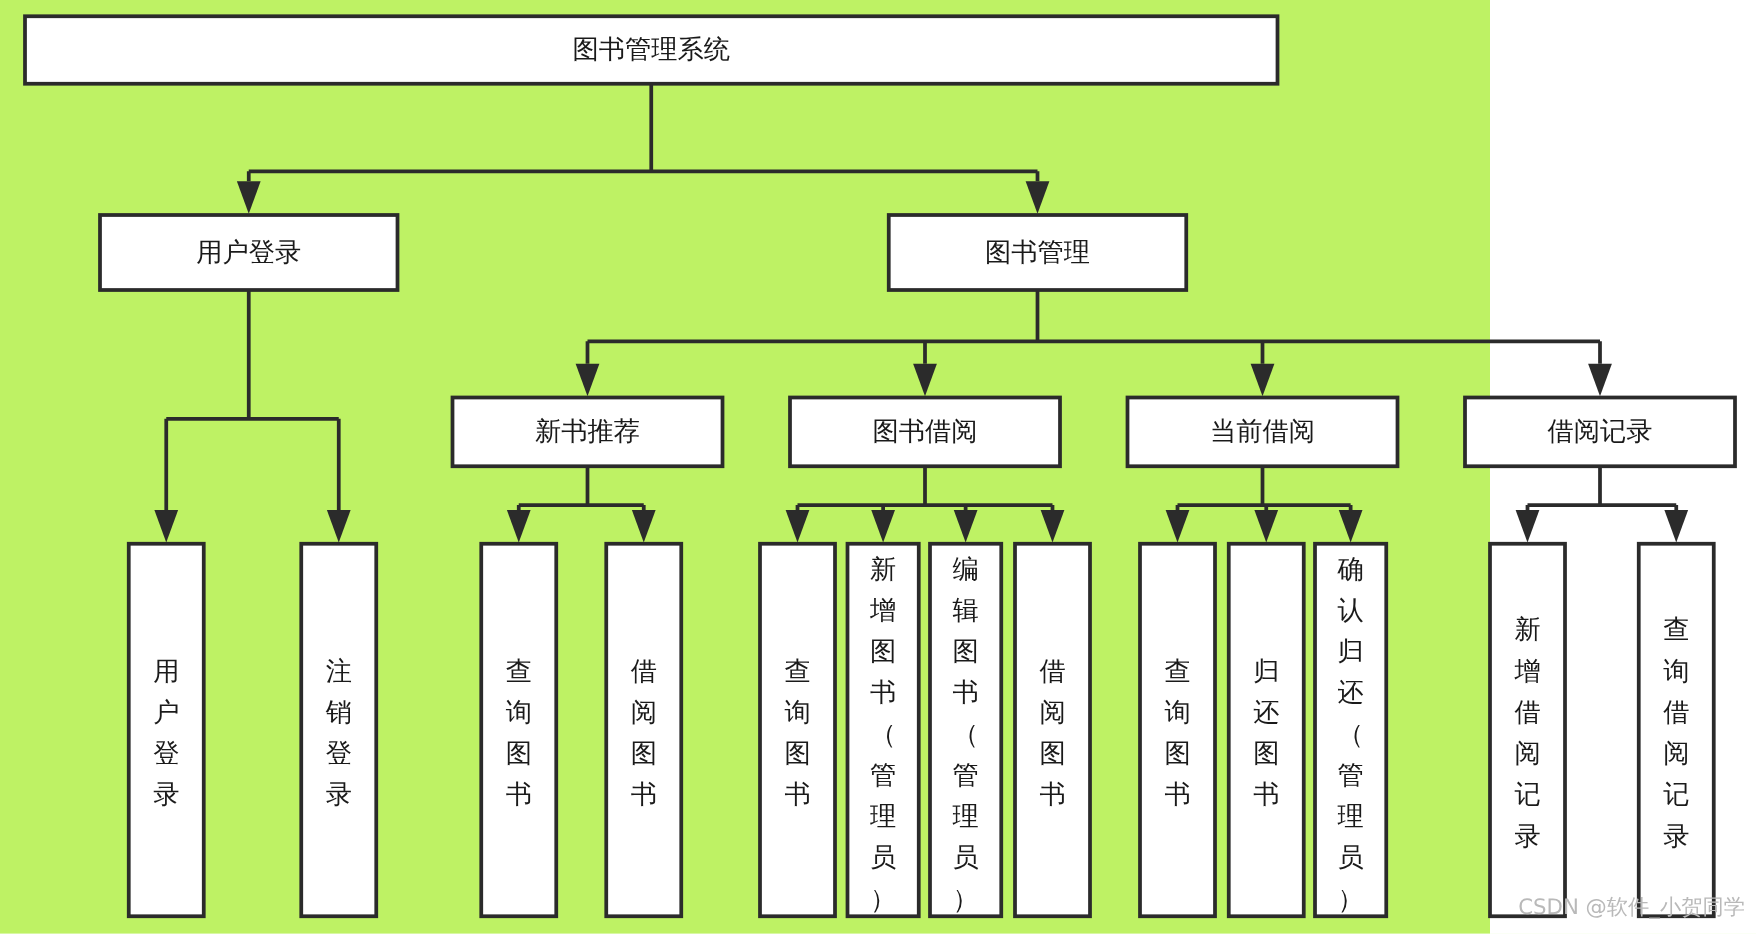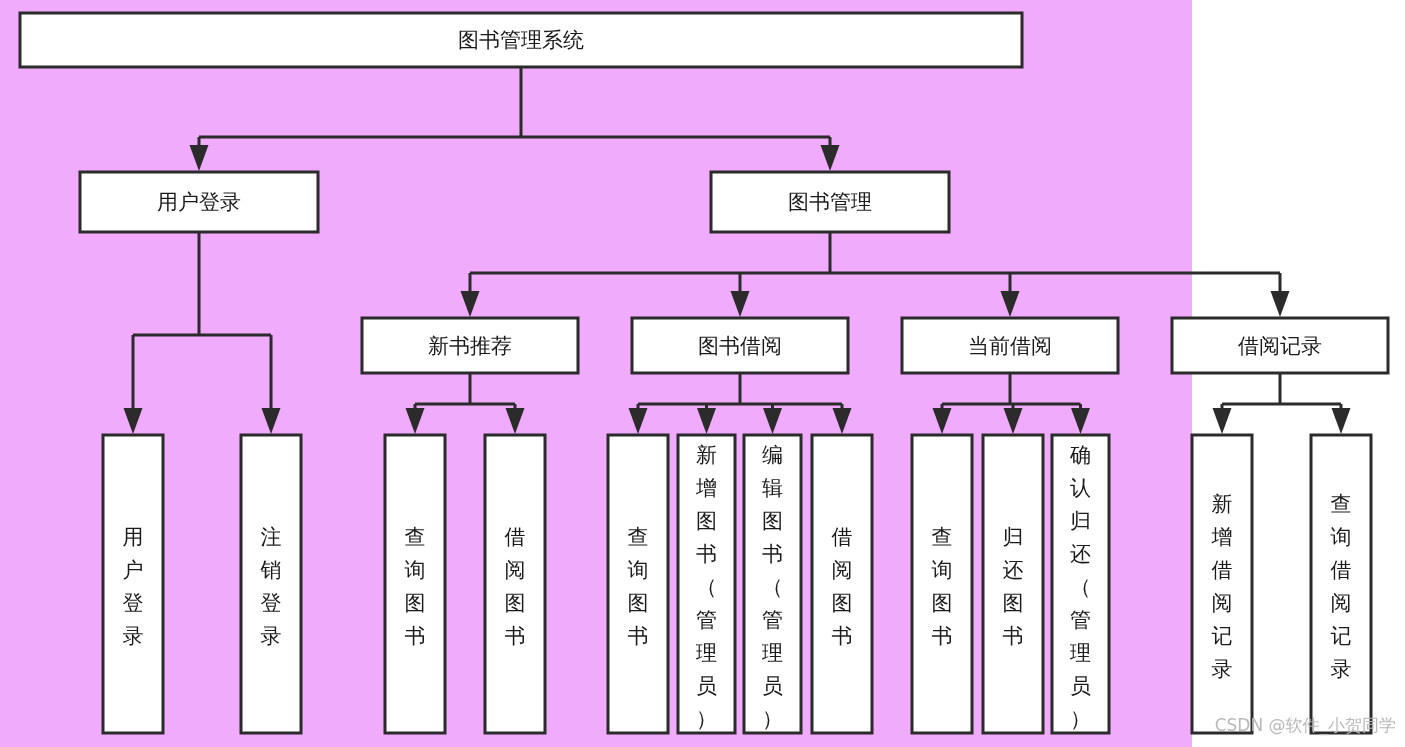--- a/index.html
+++ b/index.html
@@ -11,21 +11,21 @@
   body {
     width: 1405px;
     height: 747px;
     overflow: hidden;
     font-family: "DejaVu Sans", "Liberation Sans", sans-serif;
   }
   #diagram-root {
     position: relative;
     width: 1192px;
     height: 747px;
-    background: #f0abfc;
+    background: #bef264;
   }
   svg#diagram-svg {
     display: block;
     width: 1405px;
     height: 747px;
   }
   .node-rect {
     fill: #ffffff;
     stroke: #2b2b2b;
     stroke-width: 3;

